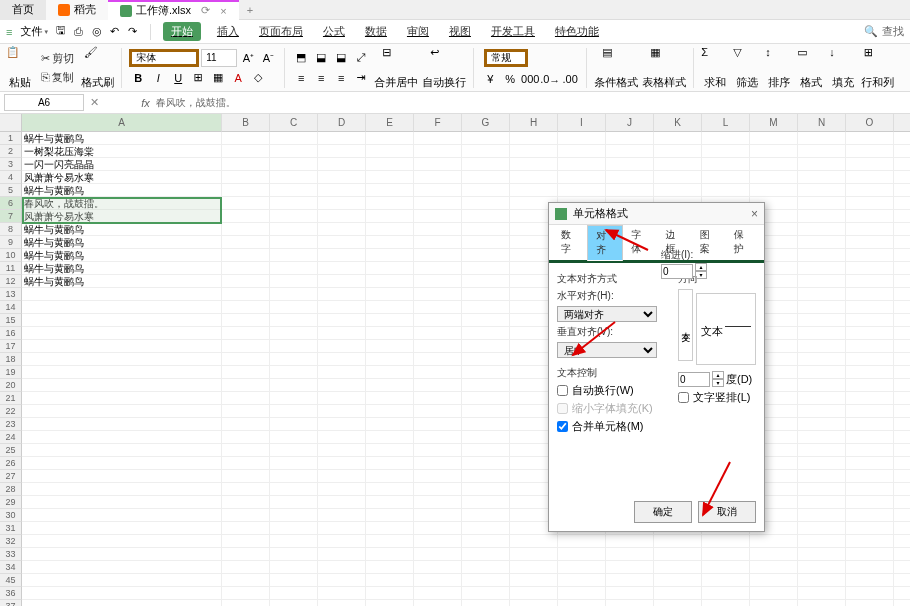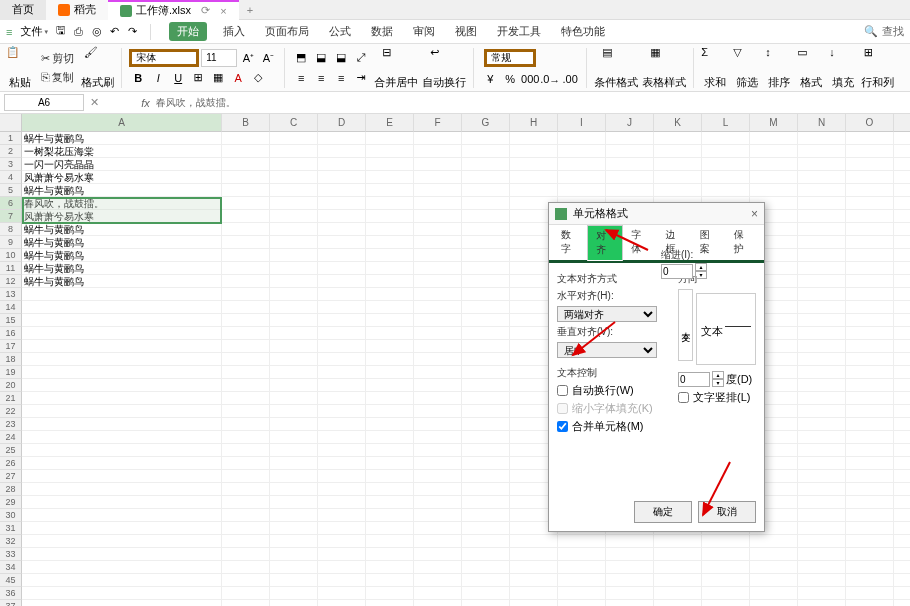--- a/index.html
+++ b/index.html
@@ -9,21 +9,21 @@
 .tab.home{background:#e8e8e8;}
 .tab.doc{background:#f8f8f8;}
 .tab.active{background:#fff;border-top:2px solid #d946ef;}
 .tab-icon{width:12px;height:12px;display:inline-block;}
 .tab-close{margin-left:6px;color:#888;}
 .newtab{padding:0 8px;color:#888;}
 .menubar{height:24px;background:#fff;border-bottom:1px solid #e0e0e0;display:flex;align-items:center;padding:0 6px;gap:2px;}
 .menu-btn{padding:2px 6px;display:flex;align-items:center;gap:2px;}
 .dropdown-arrow{font-size:7px;color:#666;}
 .ribbon-sep{width:1px;height:16px;background:#ddd;margin:0 4px;}
-.ribbon-tabs{display:flex;gap:12px;margin-left:12px;}
+.ribbon-tabs{display:flex;gap:12px;margin-left:6px;text-decoration:underline;}
 .ribbon-tab{padding:2px 4px;color:#333;}
 .ribbon-tab.active{background:#4a9b5c;color:#fff;border-radius:3px;padding:2px 8px;}
 .search-box{margin-left:auto;display:flex;align-items:center;gap:4px;color:#666;}
 .toolbar{height:48px;background:#fbfbfb;border-bottom:1px solid #ddd;display:flex;align-items:center;padding:2px 6px;gap:4px;}
 .tb-group{display:flex;flex-direction:column;gap:2px;}
 .tb-item{display:flex;align-items:center;gap:2px;font-size:10px;color:#333;padding:1px 3px;}
 .tb-big{width:28px;height:28px;}
 .tb-vgroup{display:flex;flex-direction:column;align-items:center;gap:1px;font-size:10px;}
 .font-select{border:3px solid #a16207;padding:1px 4px;font-size:10px;width:70px;height:18px;}
 .size-select{border:1px solid #ccc;padding:1px 4px;font-size:10px;width:36px;height:18px;}
@@ -50,21 +50,21 @@
 .cell{border-right:1px solid #eee;border-bottom:1px solid #eee;font-size:10px;padding:0 2px;line-height:13px;overflow:hidden;white-space:nowrap;}
 .cell.a{width:200px;}
 .cell.n{width:48px;}
 .selbox{position:absolute;border:2px solid #4a9b5c;background:rgba(200,220,200,0.3);left:0;top:65px;width:200px;height:27px;pointer-events:none;}
 .dialog{position:absolute;left:548px;top:202px;width:217px;height:330px;background:#fff;border:1px solid #999;box-shadow:2px 2px 8px rgba(0,0,0,0.3);}
 .dlg-title{height:22px;background:#f8f8f8;display:flex;align-items:center;padding:0 6px;border-bottom:1px solid #ddd;}
 .dlg-title-icon{width:12px;height:12px;background:#4a9b5c;margin-right:6px;}
 .dlg-close{margin-left:auto;font-size:12px;color:#666;cursor:pointer;}
 .dlg-tabs{display:flex;border-bottom:3px solid #14532d;padding:0 4px;}
 .dlg-tab{padding:3px 8px;font-size:10px;color:#333;cursor:pointer;}
-.dlg-tab.active{border:1px solid #ccc;border-bottom:1px solid #fff;margin-bottom:-1px;background:#22c55e;}
+.dlg-tab.active{border:1px solid #ccc;border-bottom:1px solid #fff;margin-bottom:-1px;background:#7dd3fc;}
 .dlg-body{padding:6px 8px;display:flex;gap:8px;}
 .dlg-left{flex:1;}
 .dlg-right{width:78px;}
 .dlg-label{font-size:10px;color:#333;margin:3px 0;}
 .dlg-select{width:100px;border:1px solid #aaa;font-size:10px;padding:1px 2px;height:16px;}
 .dlg-check{display:flex;align-items:center;gap:4px;font-size:10px;margin:3px 0;}
 .dlg-check input{width:11px;height:11px;}
 .dlg-check.disabled{color:#aaa;}
 .angle-box{width:72px;height:72px;border:1px solid #ccc;position:relative;margin-top:4px;font-size:9px;}
 .spin{display:flex;align-items:center;gap:2px;margin-top:6px;}
@@ -180,21 +180,21 @@
       <span class="tb-big">⊟</span>
       <span>合并居中</span>
     </div>
   <div class="tb-vgroup">
       <span class="tb-big">↩</span>
       <span>自动换行</span>
     </div>
   <div class="sep"></div>
   <div class="tb-group">
     <div class="tb-item">
-        <input class="font-select" style="width: 52px;" value="常规">
+        <input class="font-select" style="width: 44px;" value="常规">
       </div>
     <div class="format-row">
       <span class="fmt-btn">¥</span>
       <span class="fmt-btn">%</span>
       <span class="fmt-btn">000</span>
       <span class="fmt-btn">.0→</span>
       <span class="fmt-btn">.00</span>
     </div>
   </div>
   <div class="sep"></div>

